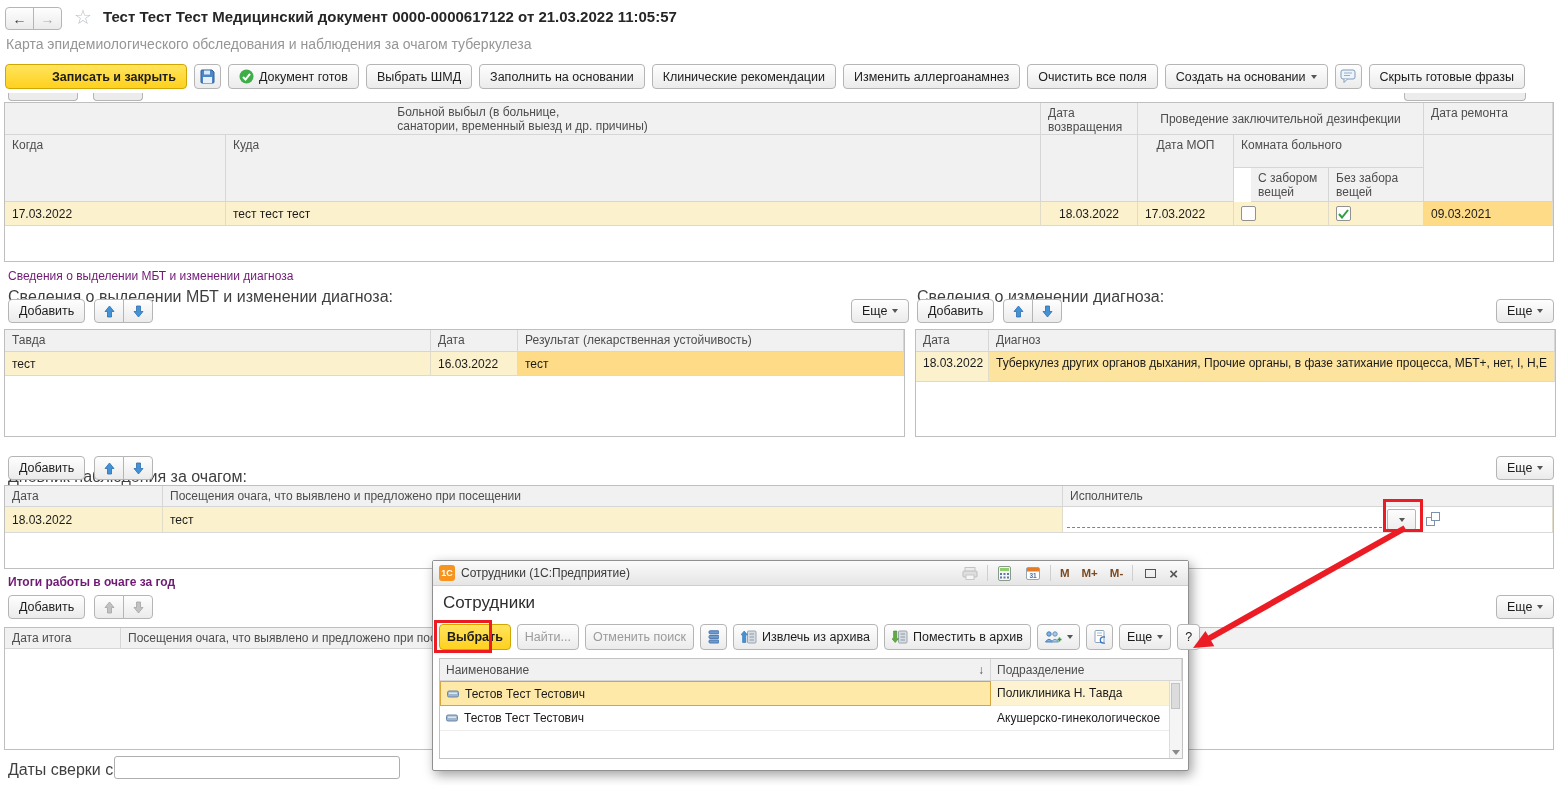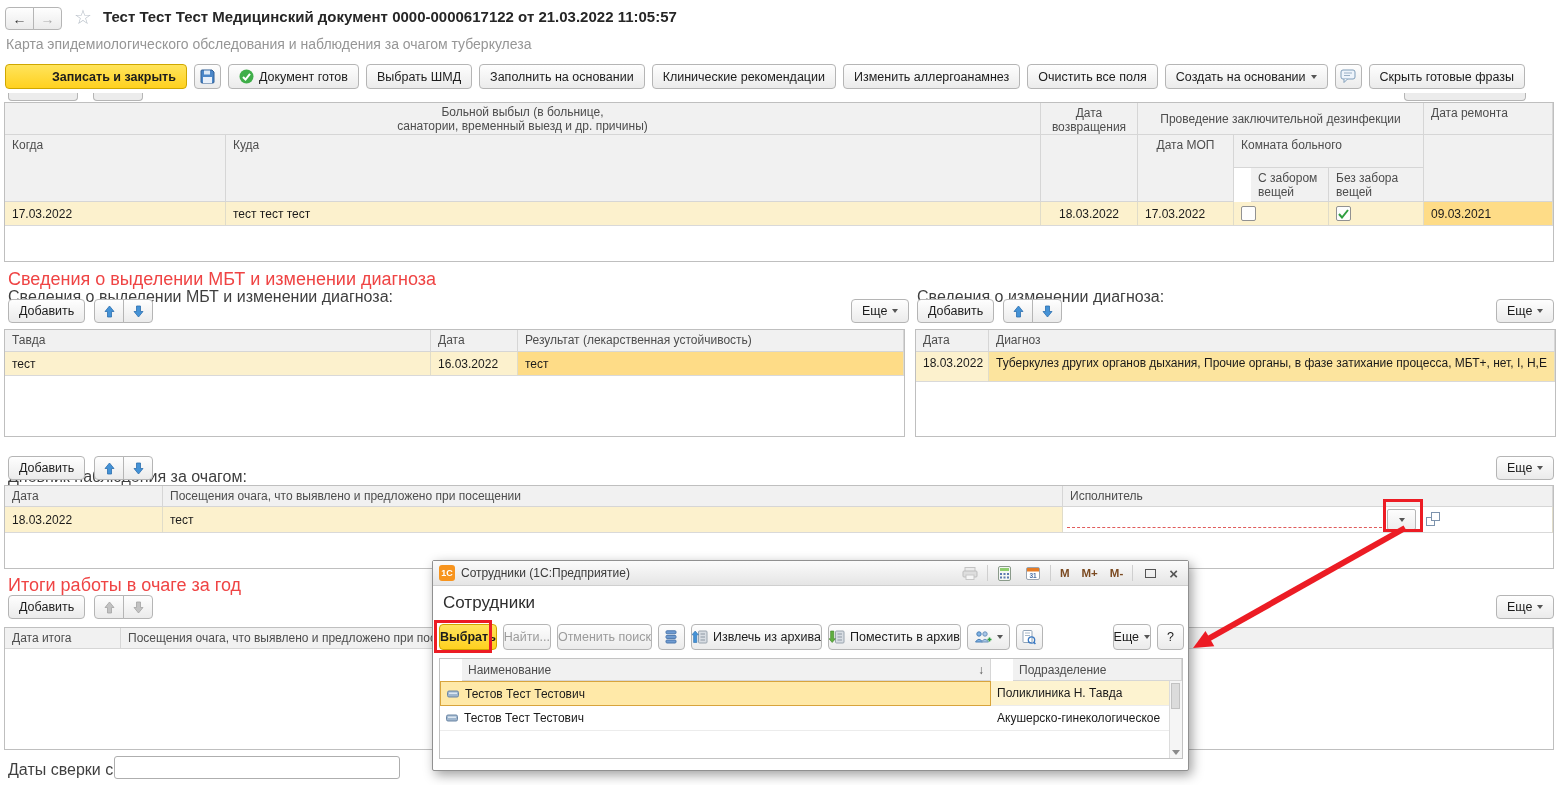--- a/index.html
+++ b/index.html
@@ -37,32 +37,32 @@
   #page-title { left:103px; top:8px; font-size:15px; font-weight:600; color:#262626; }
   #page-subtitle { left:6px; top:36px; font-size:14px; color:#969696; }
   #main-toolbar { left:5px; top:64px; display:flex; gap:7px; align-items:center; }
 
   
   .grid-table { position:absolute; display:grid; background:#fff; border:1px solid #bfbfbf; }
   .hcell {
     background:#f1f1f1; border-right:1px solid #d6d6d6; border-bottom:1px solid #d6d6d6;
     padding:3px 7px; color:#4d4d4d; font-size:12px; display:flex; align-items:flex-start; overflow:hidden;
   }
-  .hcell.center { justify-content:center; text-align:center; }
+  .hcell.center { justify-content:center; text-align:left; }
   .hcell.prewrap { white-space:pre-line; }
   .dcell {
     border-right:1px solid #e0dcc9; border-bottom:1px solid #d9d9d9;
     padding:2px 7px; display:flex; align-items:center; font-size:12px; color:#1a1a1a; overflow:hidden;
   }
   .ryellow { background:#fcf1cd; }
   .rsel { background:#fedc87; }
   .rsel2 { background:#fce49e; }
   .filler { background:#fff; }
 
-  .section-title { position:absolute; color:#ef4444; font-size:18px; }
+  .section-title { position:absolute; color:#701a75; font-size:12px; }
   .sub-label { position:absolute; color:#3f3f3f; font-size:16px; }
 
   
   .checkbox { width:15px; height:15px; background:#fdfdfd; border:1px solid #919191; border-radius:2px; display:flex; align-items:center; justify-content:center; }
   .checkbox svg { display:none; }
   .checkbox.checked svg { display:block; }
 
   
   #executor-cell { position:relative; background:#fff; }
   #executor-dotted { position:absolute; left:4px; right:170px; bottom:4px; border-bottom:1px dashed #e05c5c; }
@@ -80,23 +80,23 @@
   #modal-logo { width:16px; height:16px; background:#f7941e; border-radius:3px; color:#fff; font-size:9px; font-weight:bold; display:flex; align-items:center; justify-content:center; }
   #modal-title-text { font-size:12px; color:#3a3a3a; flex:0 0 auto; }
   #modal-titlebar .spacer { flex:1; }
   .tb-ico { display:flex; align-items:center; justify-content:center; width:22px; height:18px; }
   .tb-div { width:1px; height:16px; background:#cfcfcf; }
   .m-btn { font-size:11.5px; font-weight:bold; color:#7b4a21; padding:0 3px; }
   #modal-max { width:11px; height:9px; border:1.5px solid #555; }
   #modal-close { font-size:15px; color:#555; font-weight:bold; padding:0 2px; }
   #modal-heading { position:absolute; left:10px; top:32px; font-size:17px; color:#2e2e2e; }
   #modal-toolbar { position:absolute; left:6px; top:63px; width:745px; display:flex; gap:6px; align-items:center; }
-  #modal-toolbar .btn { height:26px; padding:0 0; }
+  #modal-toolbar .btn { height:26px; padding:0 7px; }
   #modal-list { position:absolute; left:6px; top:97px; width:744px; height:101px; border:1px solid #c3c3c3; display:grid; grid-template-columns:551px 1fr 13px; grid-template-rows:22px 25px 25px 1fr; background:#fff; }
-  .mlh { background:#f1f1f1; border-right:1px solid #d6d6d6; border-bottom:1px solid #d6d6d6; padding:3px 6px; color:#4d4d4d; display:flex; align-items:center;margin-left:22px; }
+  .mlh { background:#f1f1f1; border-right:1px solid #d6d6d6; border-bottom:1px solid #d6d6d6; padding:3px 6px; color:#4d4d4d; display:flex; align-items:center; }
   .mrow { display:flex; align-items:center; gap:6px; padding:0 6px; border-bottom:1px solid #ececec; font-size:12px; color:#1a1a1a; }
   .mrow.name-sel { background:#ffe9a8; border:1px solid #d8a43c; }
   .mrow.dept-sel { background:#fdf3d0; }
   #modal-scroll { grid-row:2 / 5; grid-column:3; background:#f5f5f5; border-left:1px solid #dcdcdc; position:relative; }
   #modal-scroll .thumb { position:absolute; left:1px; top:2px; width:9px; height:26px; background:#dcdcdc; border:1px solid #c2c2c2; }
   #modal-scroll .down-tri { position:absolute; left:2px; bottom:3px; width:0; height:0; border-left:4px solid transparent; border-right:4px solid transparent; border-top:5px solid #8a8a8a; }
 
   
   .red-box { position:absolute; border:3px solid #ec1c24; z-index:60; pointer-events:none; }
   #annot-arrow { position:absolute; left:1180px; top:515px; z-index:55; pointer-events:none; }
@@ -303,21 +303,21 @@
         <span class="caret"></span>
       </div>
     <div id="executor-open">
         <span class="sq1"></span>
         <span class="sq2"></span>
       </div>
   </div>
   <div class="filler" style="grid-column:1/4;"></div>
 </div>
 
-<div class="section-title" style="left:8px; top:575px;">Итоги работы в очаге за год</div>
+<div class="section-title" style="left:8px; top:575px;font-weight:bold;">Итоги работы в очаге за год</div>
 <div class="btn h24 abs" style="left:8px; top:595px;">
     <span>Добавить</span>
   </div>
 <div class="btn-pair abs" style="left:94px; top:595px;">
   <div class="btn h24">
       <svg width="11" height="13" viewBox="0 0 11 13">
         <path d="M5.5 1 L10 6.5 H7.5 V12 H3.5 V6.5 H1 Z" fill="#c2c2c2" stroke="#a3a3a3" stroke-width=".8"></path>
       </svg>
     </div>
   <div class="btn h24">

